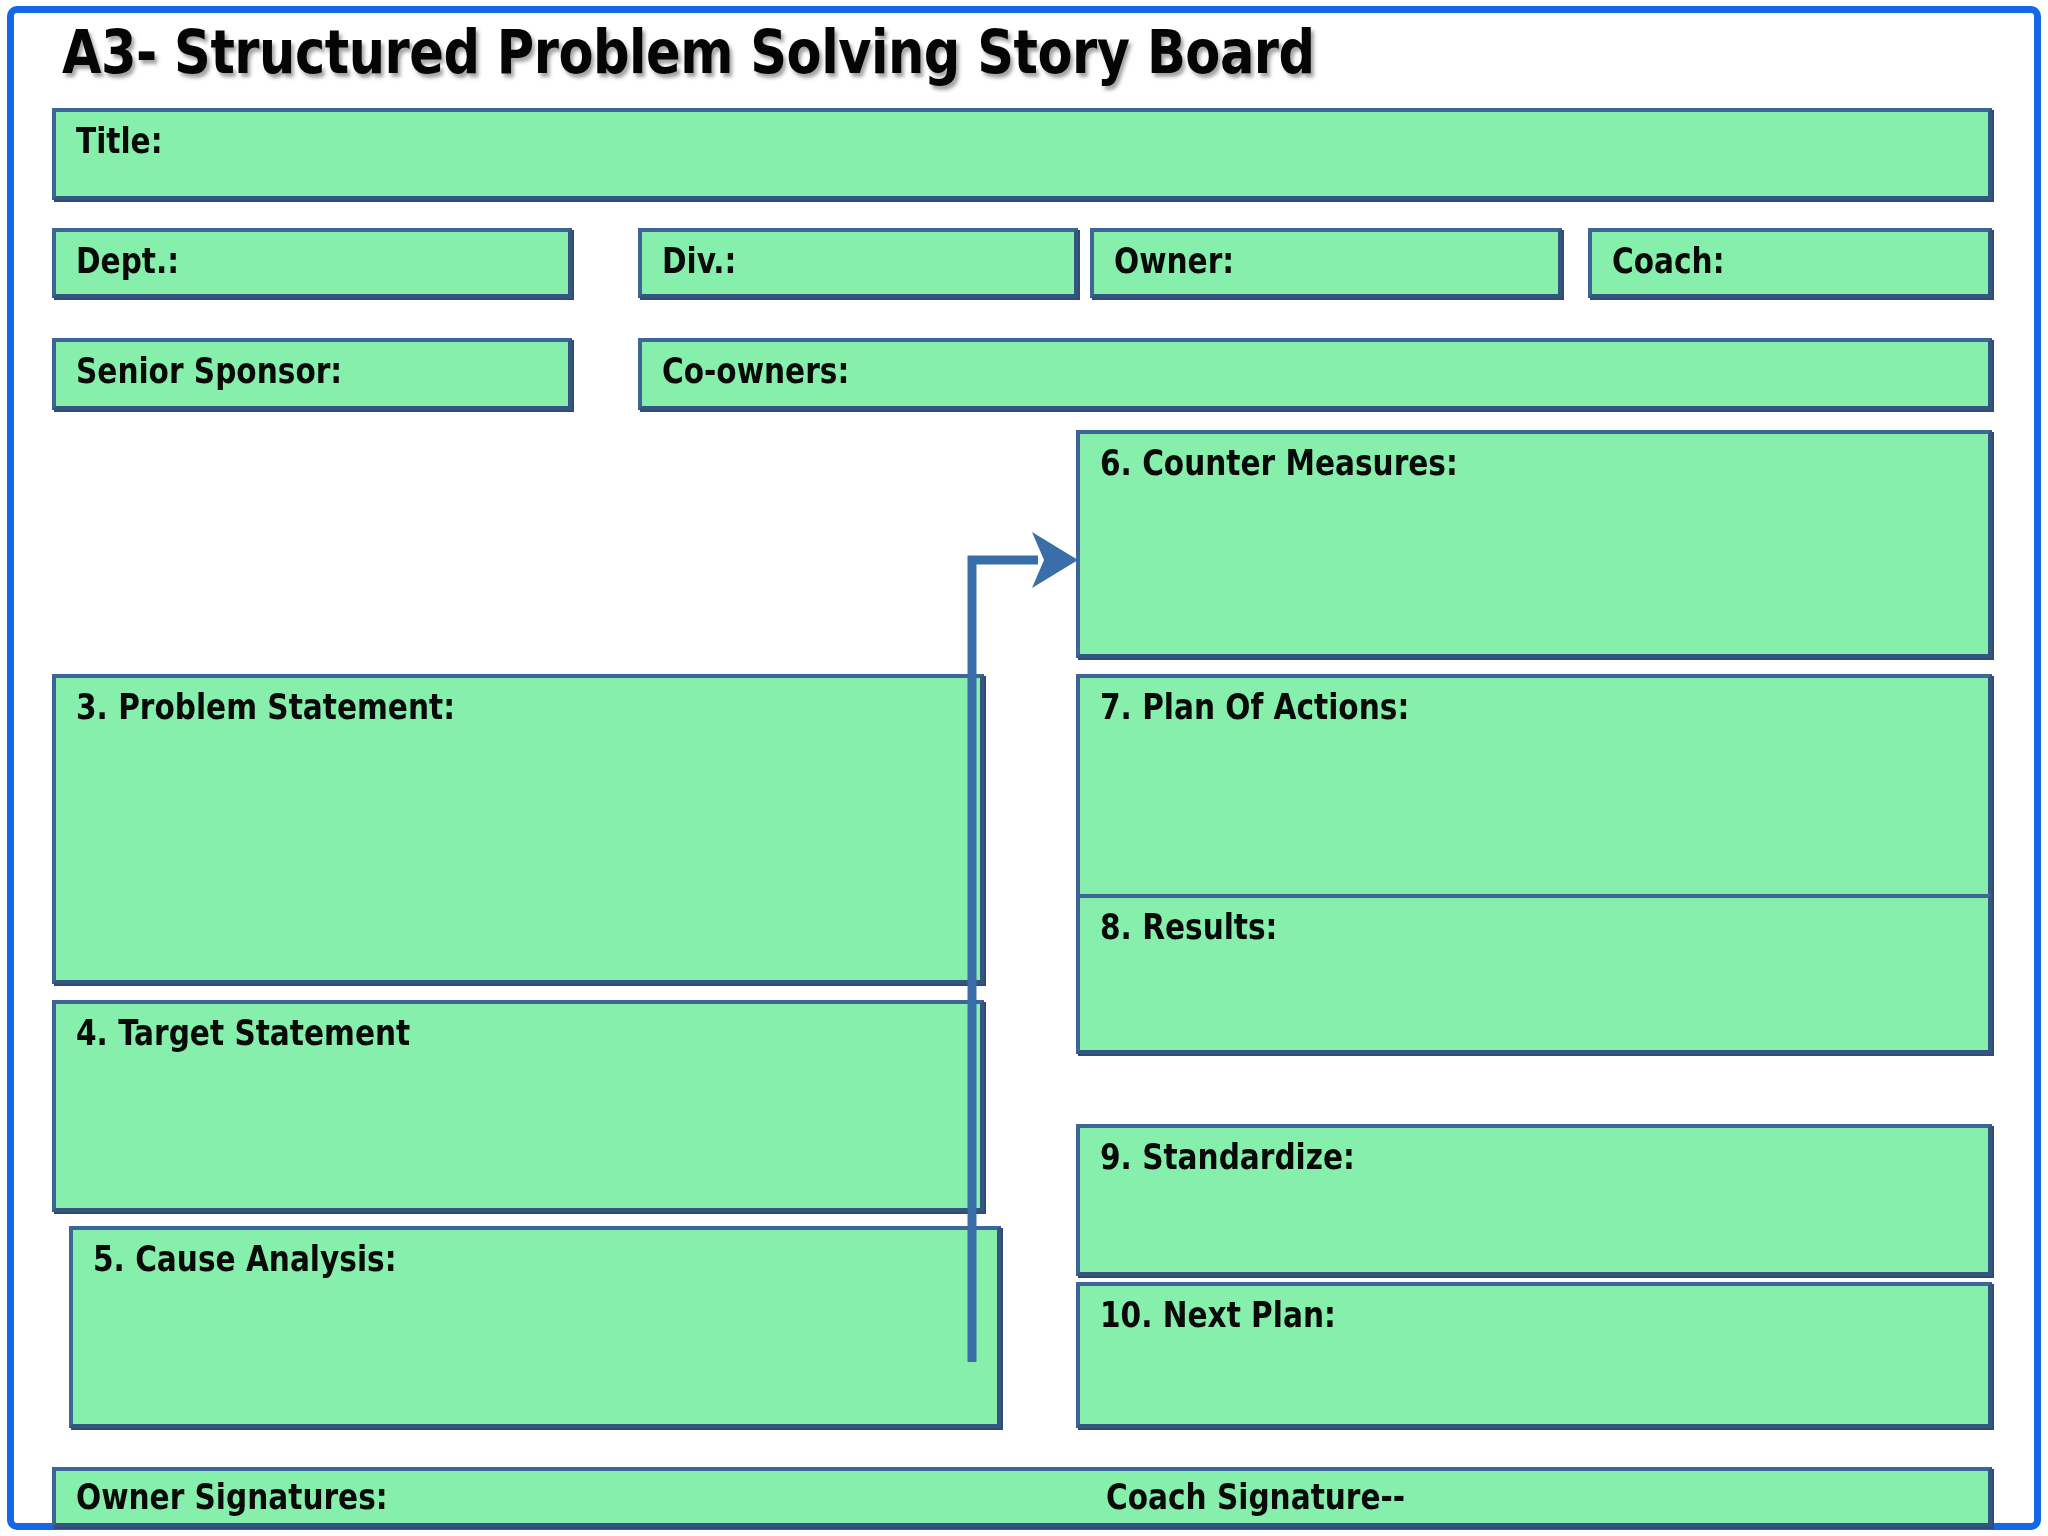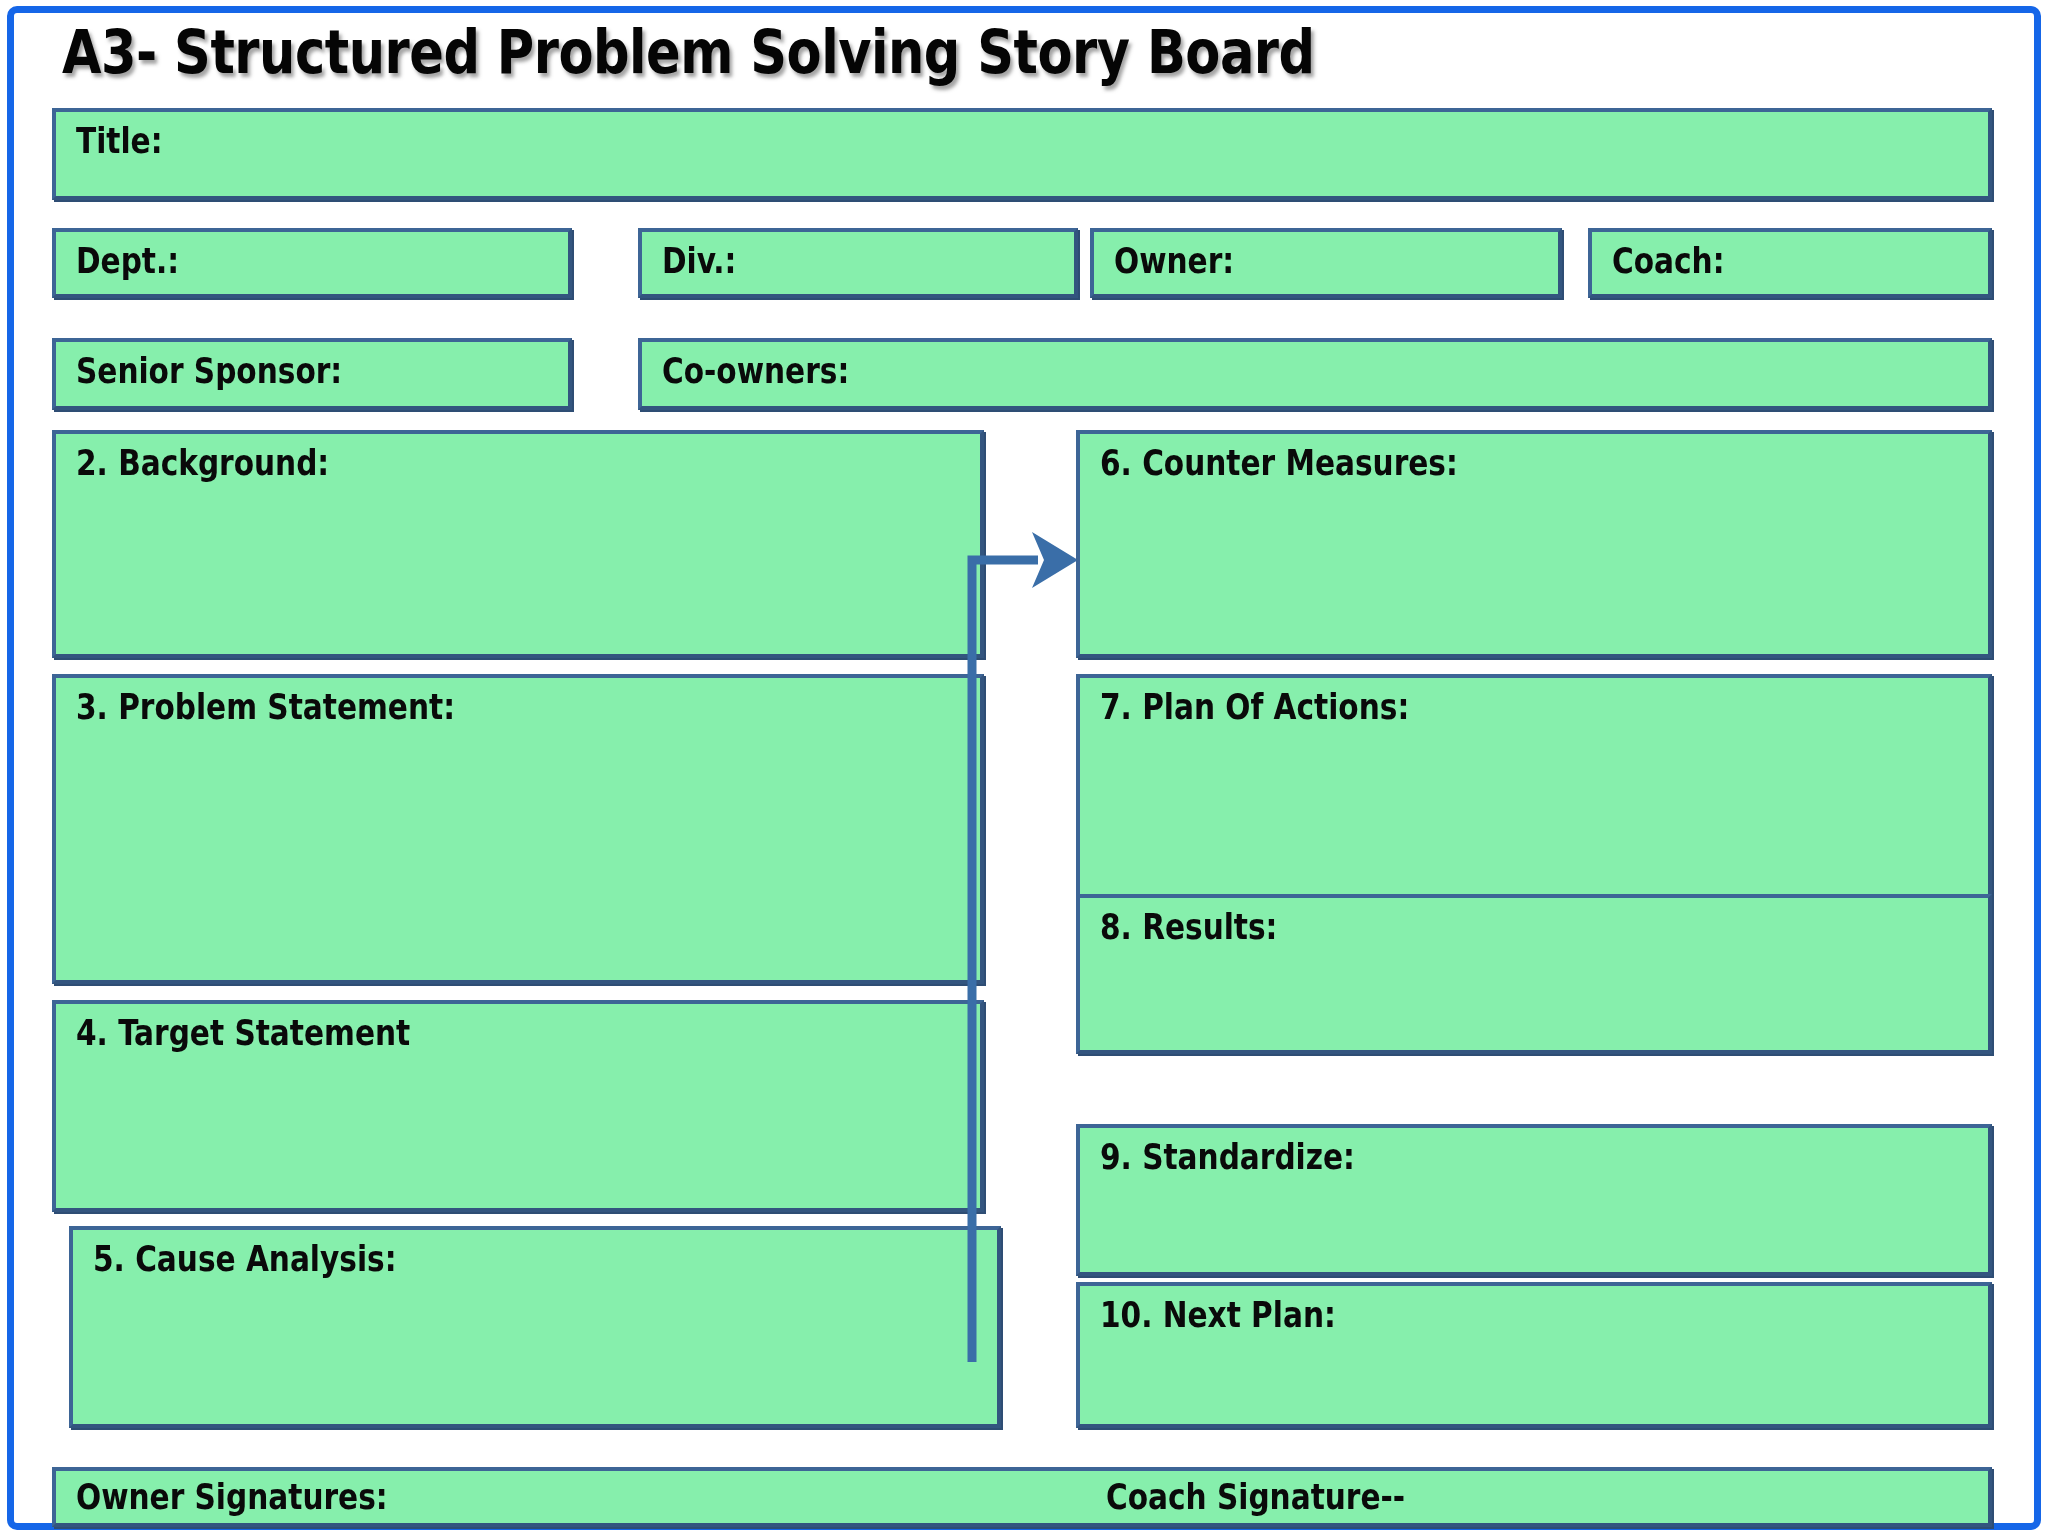--- a/index.html
+++ b/index.html
@@ -104,23 +104,20 @@
     <span class="lbl">Coach:</span>
   </div>
 
   <div class="box" style="left:52px;top:338px;width:520px;height:72px;padding-left:8px;">
     <span class="lbl">Senior Sponsor:</span>
   </div>
   <div class="box" style="left:638px;top:338px;width:1354px;height:72px;">
     <span class="lbl">Co-owners:</span>
   </div>
 
-  <div class="box" style="left:52px;top:430px;width:932px;height:228px;">
-    <span class="lbl">2. Background:</span>
-  </div>
   <div class="box" style="left:52px;top:674px;width:932px;height:310px;">
     <span class="lbl">3. Problem Statement:</span>
   </div>
   <div class="box" style="left:52px;top:1000px;width:932px;height:212px;">
     <span class="lbl">4. Target Statement</span>
   </div>
   <div class="box" style="left:69px;top:1226px;width:932px;height:202px;">
     <span class="lbl">5. Cause Analysis:</span>
   </div>
 

